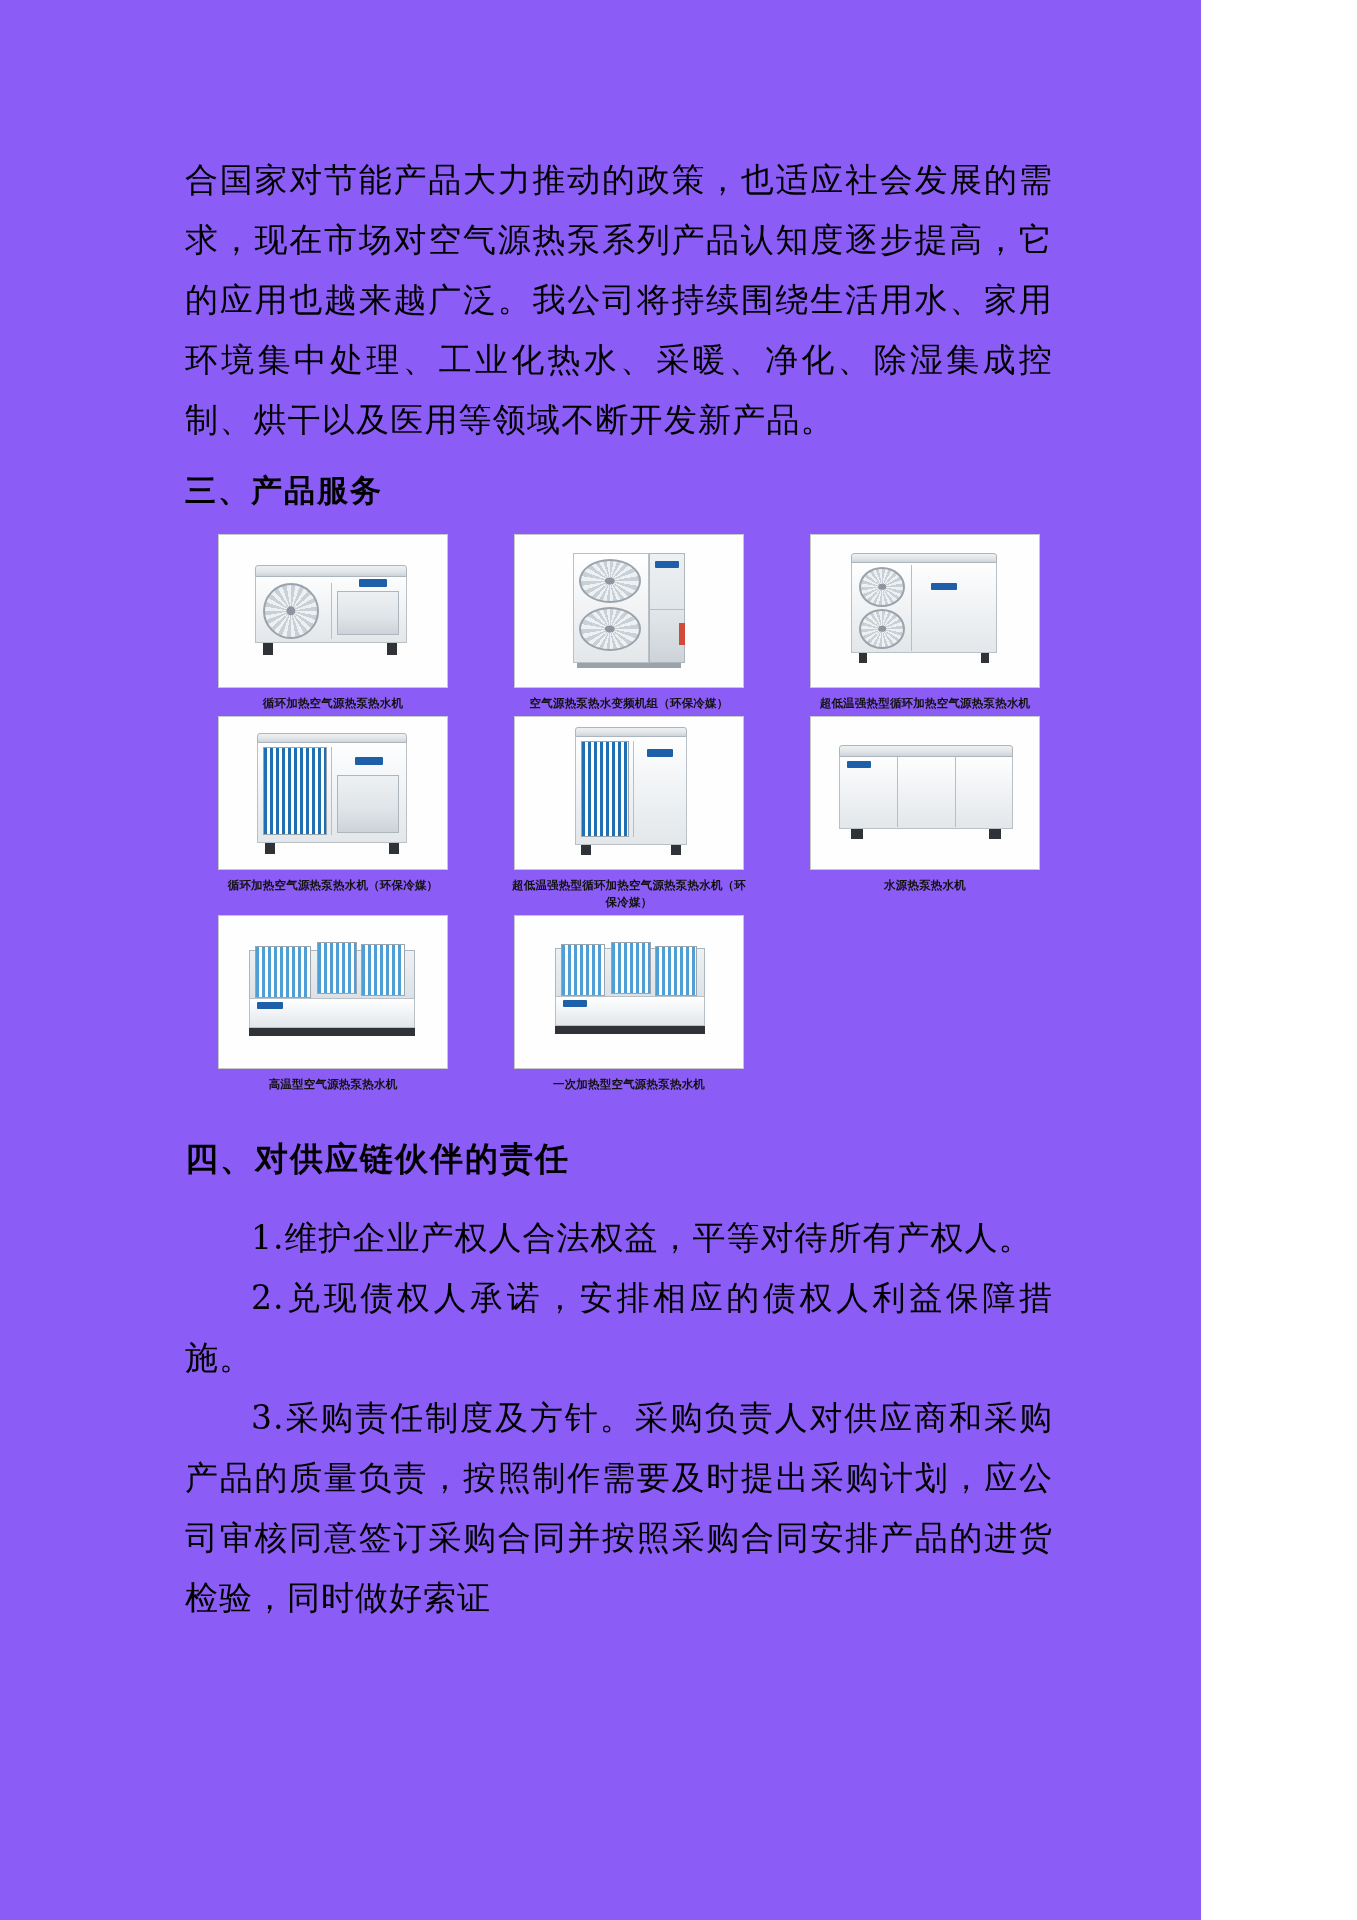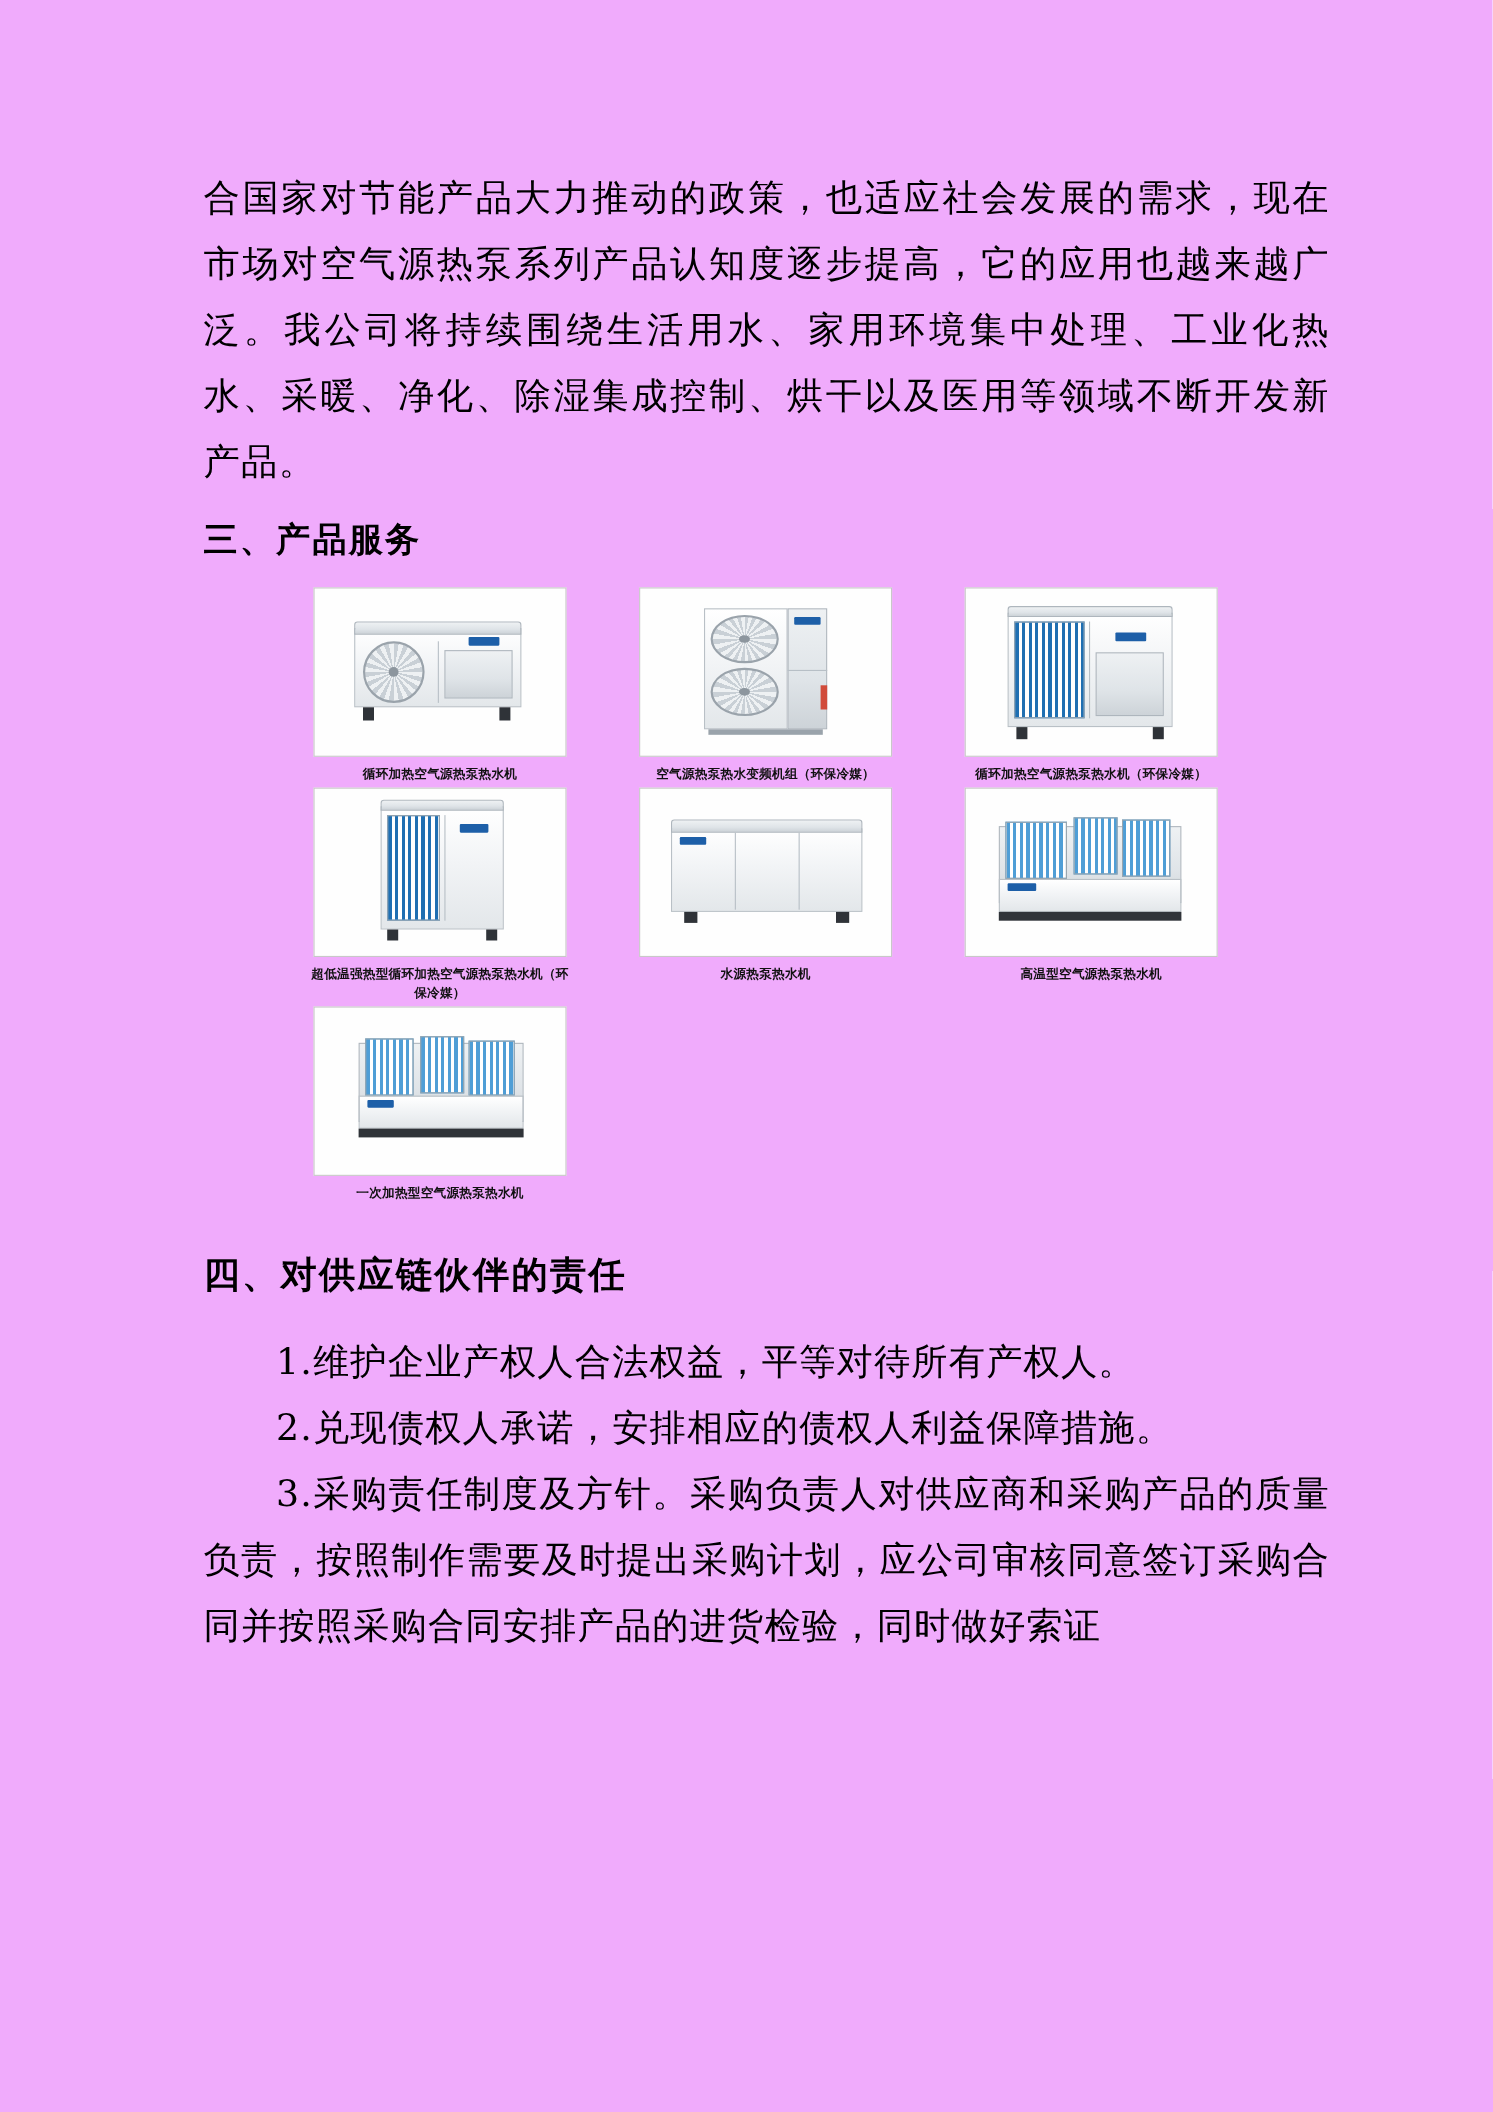--- a/index.html
+++ b/index.html
@@ -8,25 +8,25 @@
     background: #ffffff;
   }
   body {
     width: 1357px;
     min-height: 1920px;
     font-family: "DejaVu Sans", "Liberation Sans", sans-serif;
     color: #000000;
   }
   .page {
     position: relative;
-    width: 1357px;
+    width: 1201px;
     min-height: 1920px;
     box-sizing: border-box;
     padding: 150px 148px 60px 185px;
-    background: #f0abfc;
+    background: #8b5cf6;
   }
   .body-para {
     font-family: "DejaVu Serif", "Liberation Serif", serif;
     font-size: 33px;
     line-height: 60px;
     letter-spacing: 1.2px;
     text-align: justify;
     margin: 0;
   }
   .body-para.first {
@@ -172,20 +172,33 @@
         <div class="mach fan" style="left:64px;top:72px;width:62px;height:44px;border-radius:50%/50%;"></div>
         <div class="mach shell-dark" style="left:134px;top:18px;width:36px;height:110px;"></div>
         <div class="mach badge" style="left:140px;top:26px;width:24px;height:7px;"></div>
         <div class="mach panel-line" style="left:134px;top:74px;width:36px;height:1px;"></div>
         <div class="mach" style="left:164px;top:88px;width:6px;height:22px;background:#d14b3a;"></div>
         <div class="mach base" style="left:62px;top:128px;width:104px;height:5px;background:#9aa3ab;"></div>
       </div>
       <div class="product-caption">空气源热泵热水变频机组（环保冷媒）</div>
     </div>
 
+    <div class="product-cell">
+      <div class="product-frame">
+        <div class="mach shell" style="left:40px;top:24px;width:146px;height:94px;"></div>
+        <div class="mach shell-dark" style="left:40px;top:18px;width:146px;height:10px;border-radius:3px 3px 0 0;"></div>
+        <div class="mach fan" style="left:48px;top:32px;width:46px;height:40px;"></div>
+        <div class="mach fan" style="left:48px;top:74px;width:46px;height:40px;"></div>
+        <div class="mach panel-line" style="left:100px;top:30px;width:1px;height:86px;"></div>
+        <div class="mach badge" style="left:120px;top:48px;width:26px;height:7px;"></div>
+        <div class="mach base" style="left:48px;top:118px;width:8px;height:10px;"></div>
+        <div class="mach base" style="left:170px;top:118px;width:8px;height:10px;"></div>
+      </div>
+      <div class="product-caption">超低温强热型循环加热空气源热泵热水机</div>
+    </div>
 
     <div class="product-cell">
       <div class="product-frame">
         <div class="mach shell" style="left:38px;top:22px;width:150px;height:104px;"></div>
         <div class="mach shell-dark" style="left:38px;top:16px;width:150px;height:10px;border-radius:3px 3px 0 0;"></div>
         <div class="mach grille" style="left:44px;top:30px;width:64px;height:88px;"></div>
         <div class="mach panel-line" style="left:112px;top:30px;width:1px;height:88px;"></div>
         <div class="mach badge" style="left:136px;top:40px;width:28px;height:8px;"></div>
         <div class="mach shell-dark" style="left:118px;top:58px;width:62px;height:58px;"></div>
         <div class="mach base" style="left:46px;top:126px;width:10px;height:11px;"></div>

